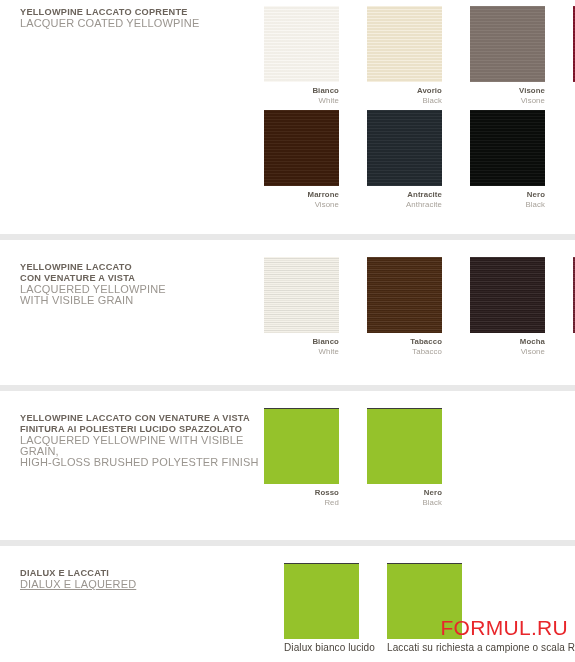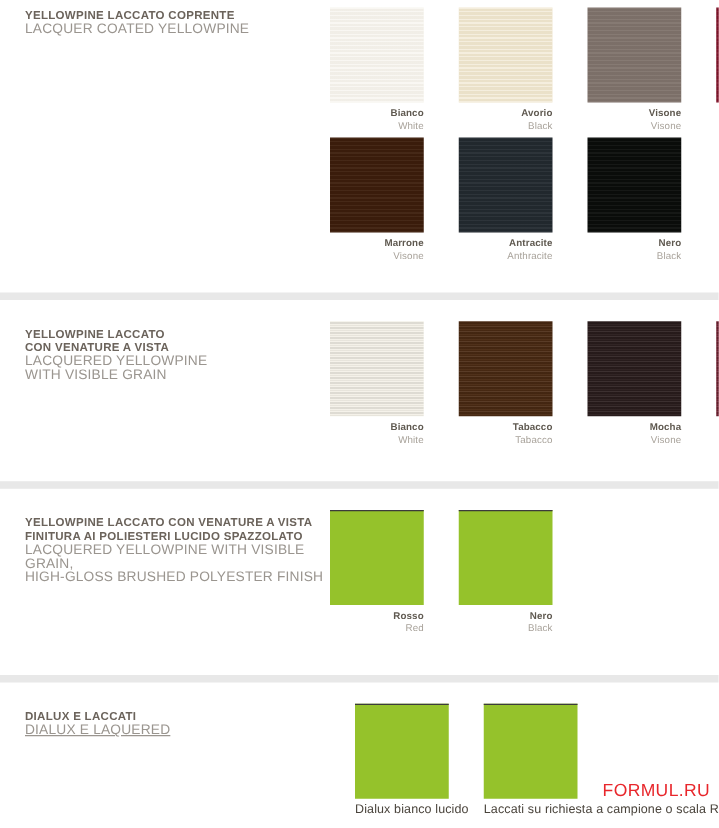--- a/index.html
+++ b/index.html
@@ -165,21 +165,21 @@
 
   
   .swatch-cell.wide { width: 75px; margin-right: 28px; }
   .swatch-cell .swatch-name.wide-text { white-space: nowrap; }
 
   
   .watermark {
     position: absolute;
     right: 7px;
     bottom: 22px;
-    font-size: 14px;
+    font-size: 21px;
     font-weight: normal;
     letter-spacing: 0.3px;
     color: #e8262b;
     font-family: "Liberation Sans", sans-serif;
   }
 </style>
 </head>
 <body>
 
 <div class="page">

